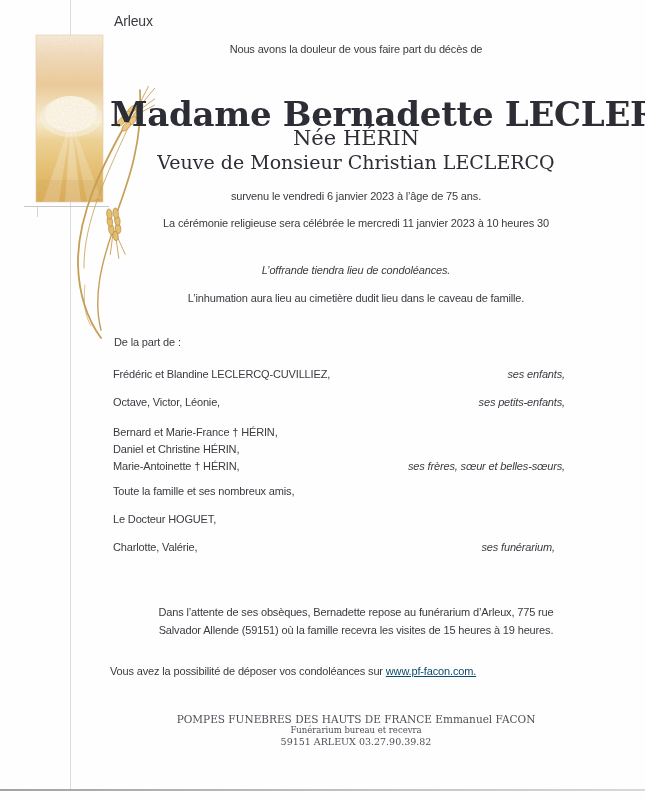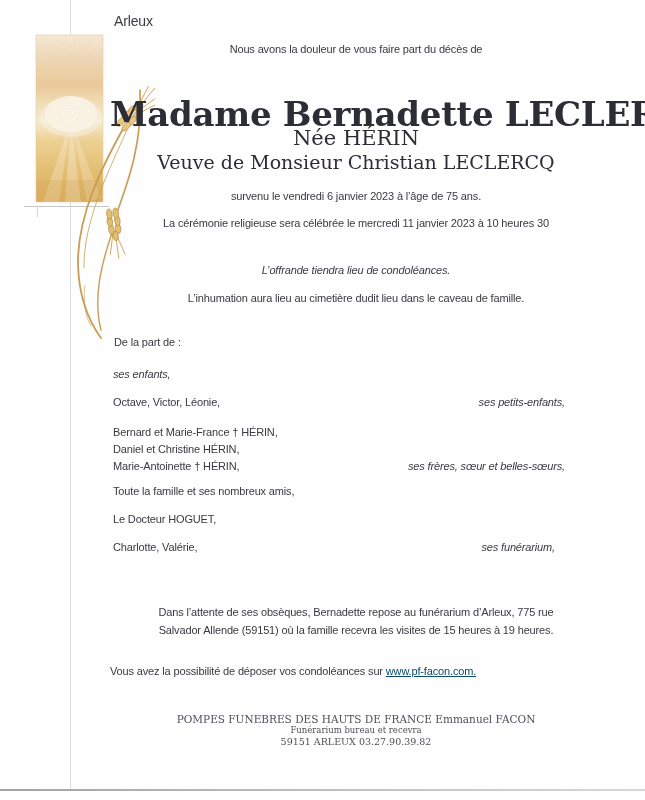--- a/index.html
+++ b/index.html
@@ -139,20 +139,21 @@
 <div class="abs ceremony sans center">
   <div>La cérémonie religieuse sera célébrée le mercredi 11 janvier 2023 à 10 heures 30</div>
 </div>
 
 <div class="abs offrande sans center it">L’offrande tiendra lieu de condoléances.</div>
 <div class="abs inhumation sans center">L’inhumation aura lieu au cimetière dudit lieu dans le caveau de famille.</div>
 
 <div class="abs part sans">De la part de :</div>
 
 <div class="abs row row-1 sans">
+  <span class="names">Frédéric et Blandine LECLERCQ-CUVILLIEZ,</span>
   <span class="relation">ses enfants,</span>
 </div>
 
 <div class="abs row row-2 sans">
   <span class="names">Octave, Victor, Léonie,</span>
   <span class="relation">ses petits-enfants,</span>
 </div>
 
 <div class="abs row row-3 sans">
   <span class="names">

